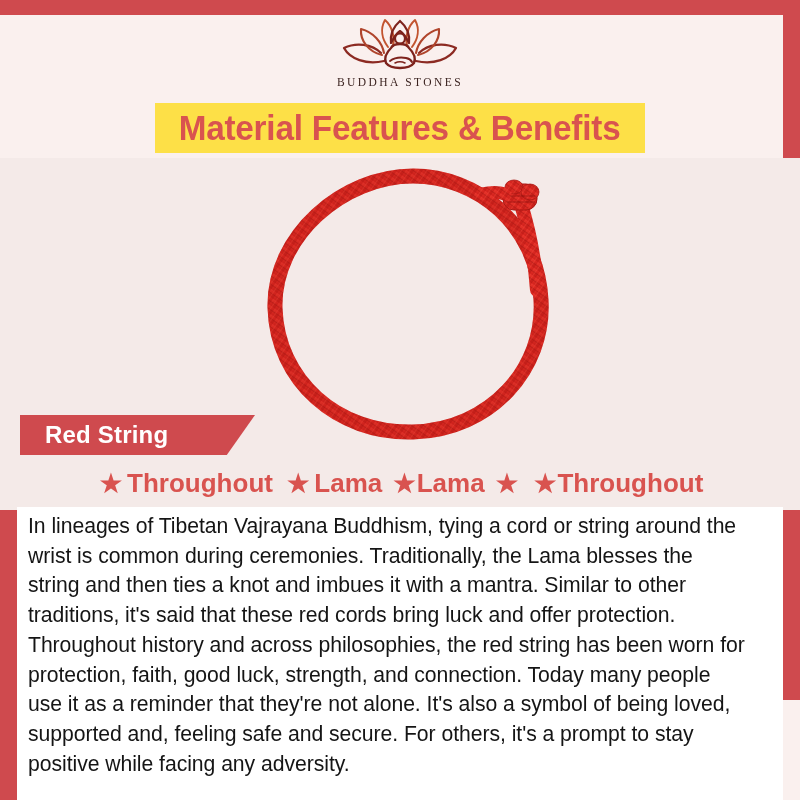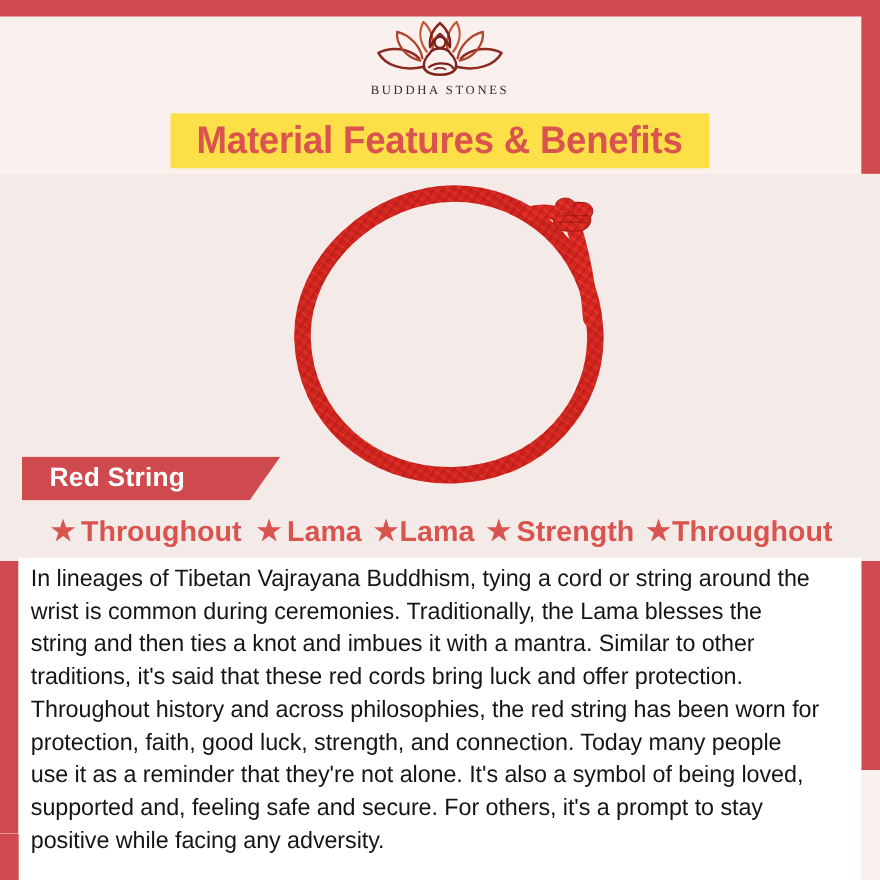--- a/index.html
+++ b/index.html
@@ -300,21 +300,20 @@
     <span class="benefit">
       <span class="star">★</span>
       <span>Lama</span>
     </span>
     <span class="benefit tight">
       <span class="star">★</span>
       <span>Lama</span>
     </span>
     <span class="benefit">
       <span class="star">★</span>
-      <span>Strength</span>
     </span>
     <span class="benefit tight">
       <span class="star">★</span>
       <span>Throughout</span>
     </span>
   </div>
 
   <div class="copy-panel">
     <p class="copy-text">In lineages of Tibetan Vajrayana Buddhism, tying a cord or string around the wrist is common during ceremonies. Traditionally, the Lama blesses the string and then ties a knot and imbues it with a mantra. Similar to other traditions, it's said that these red cords bring luck and offer protection. Throughout history and across philosophies, the red string has been worn for protection, faith, good luck, strength, and connection. Today many people use it as a reminder that they're not alone. It's also a symbol of being loved, supported and, feeling safe and secure. For others, it's a prompt to stay positive while facing any adversity.</p>
   </div>

